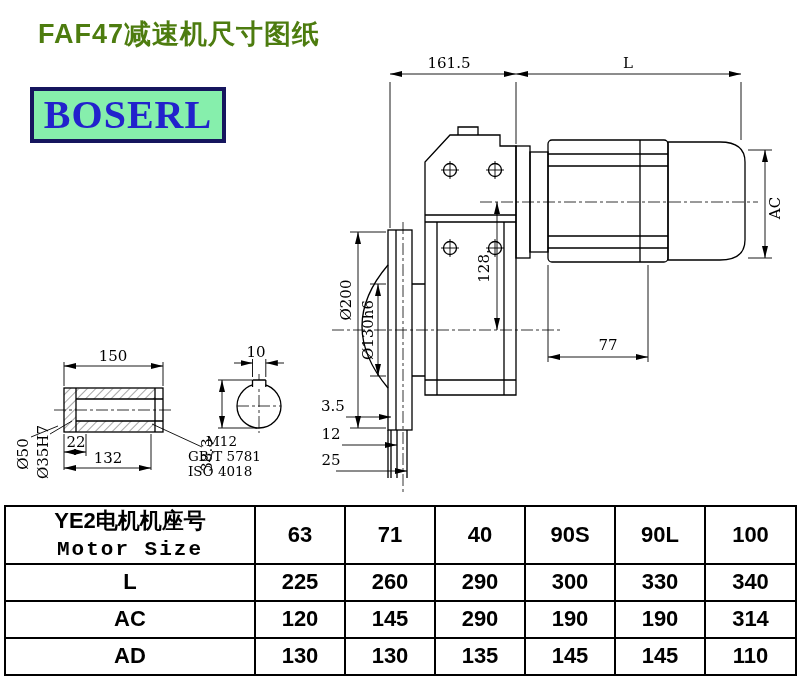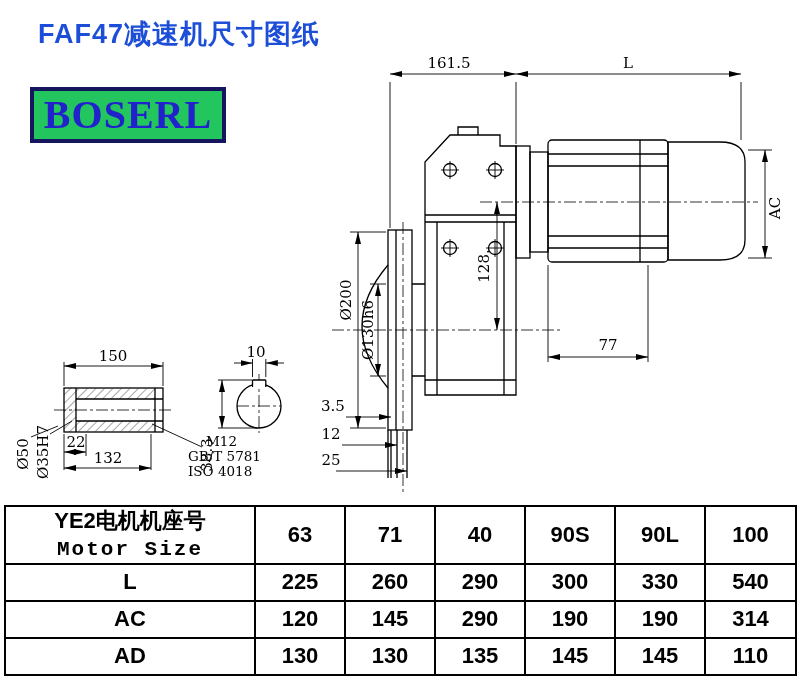--- a/index.html
+++ b/index.html
@@ -1,21 +1,21 @@
 <!DOCTYPE html>
 <html><head>
 <meta charset="utf-8">
 <style>
   html,body{margin:0;padding:0;background:#fff;}
   #stage{position:relative;width:800px;height:681px;background:#fff;overflow:hidden;
          font-family:"Liberation Sans",sans-serif;color:#000;}
   .page-title{position:absolute;left:38px;top:16px;font-size:27px;font-weight:bold;
-              letter-spacing:1px;color:#1d4ed8;}
+              letter-spacing:1px;color:#4d7c0f;}
   .logo-box{position:absolute;left:30px;top:87px;width:188px;height:48px;
-            border:4px solid #16165e;background:#22c55e;display:flex;align-items:center;justify-content:center;}
+            border:4px solid #16165e;background:#86efac;display:flex;align-items:center;justify-content:center;}
   .logo-box span{font-family:"Liberation Serif",serif;font-weight:bold;font-size:40px;
                  color:#2222cc;letter-spacing:1px;line-height:1;}
   svg.drawing{position:absolute;left:0;top:0;}
   svg .ln{stroke:#000;stroke-width:1.3;fill:none;}
   svg .dm{stroke:#000;stroke-width:0.9;fill:none;}
   svg .cl{stroke:#000;stroke-width:0.8;fill:none;stroke-dasharray:12 3 3 3;}
   svg text{font-family:"DejaVu Serif",serif;font-size:15px;fill:#000;}
   svg text.small{font-size:13.5px;}
   table.size-table{position:absolute;left:4px;top:505px;width:793px;border-collapse:collapse;
                    table-layout:fixed;background:#fff;}
@@ -186,21 +186,21 @@
         <th>90L</th>
         <th>100</th>
       </tr>
       <tr class="data-row">
         <td>L</td>
         <td>225</td>
         <td>260</td>
         <td>290</td>
         <td>300</td>
         <td>330</td>
-        <td>540</td>
+        <td>340</td>
       </tr>
       <tr class="data-row">
         <td>AC</td>
         <td>120</td>
         <td>145</td>
         <td>290</td>
         <td>190</td>
         <td>190</td>
         <td>314</td>
       </tr>

